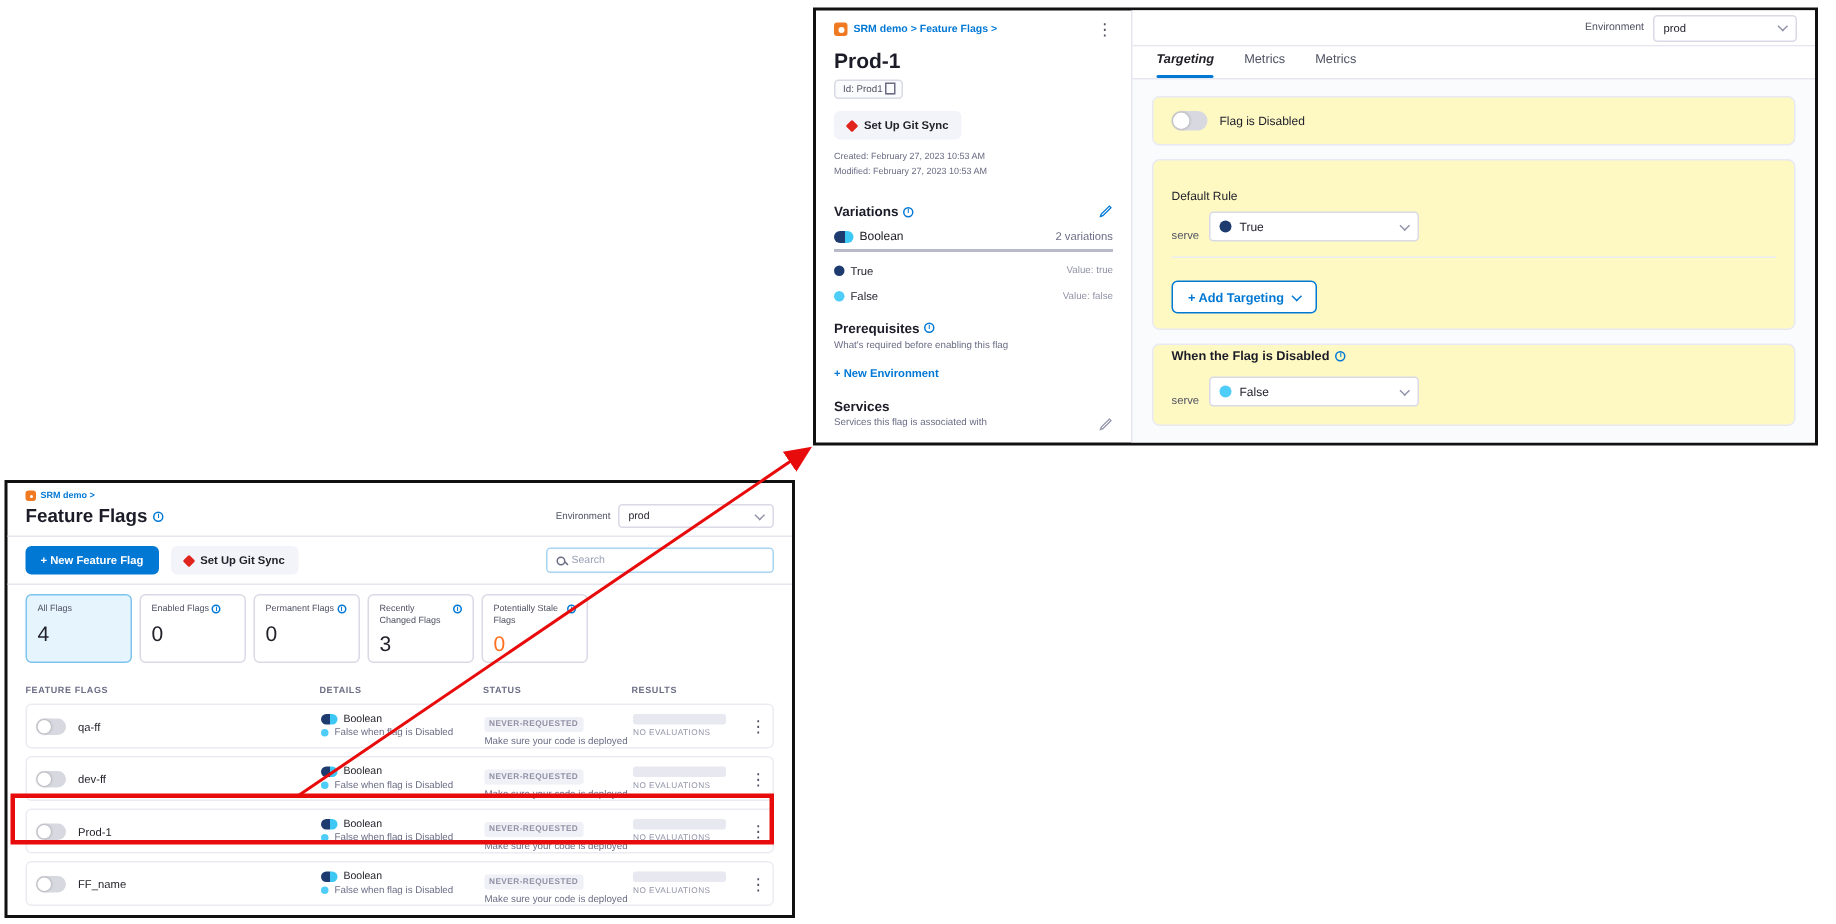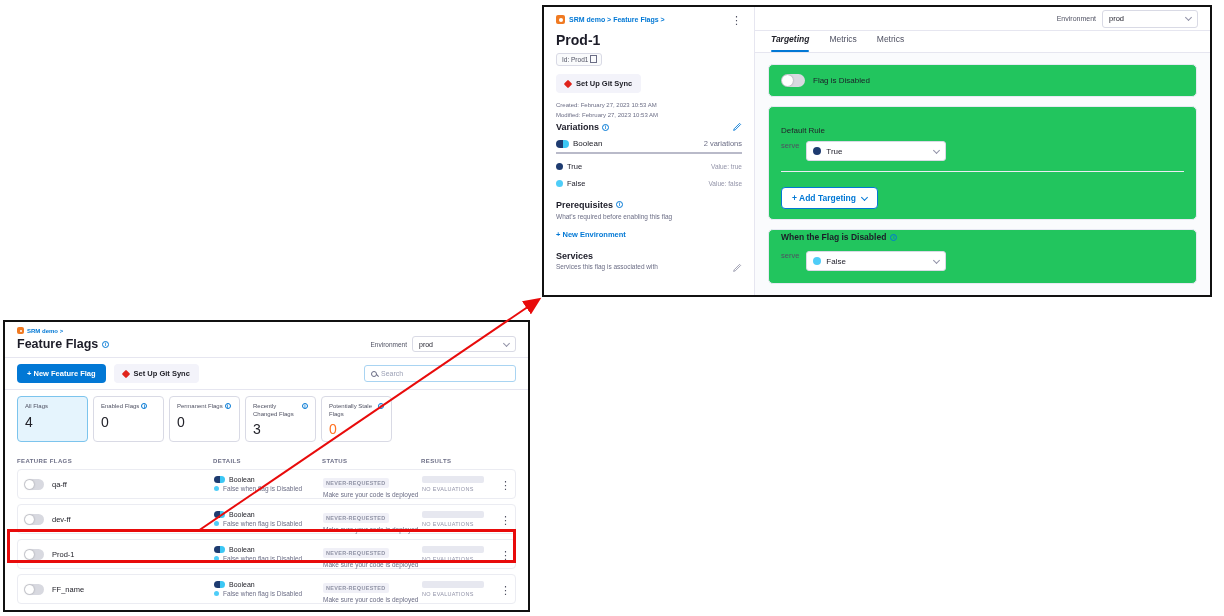--- a/index.html
+++ b/index.html
@@ -33,21 +33,21 @@
   #detail { left:542px; top:5px; width:670px; height:292px; display:flex; }
   #detail .side { width:211px; border-right:1px solid #e6e6f0; padding:8px 12px; position:relative; }
   .crumb-row { display:flex; align-items:flex-start; justify-content:space-between; }
   .crumb { display:flex; align-items:center; gap:4px; font-size:7px; color:#0278d5; font-weight:600; cursor:pointer; }
   .mod-ic { width:9px; height:9px; border-radius:2px; background:#f07a22; position:relative; flex:none; }
   .mod-ic::after { content:""; position:absolute; inset:2.5px; border-radius:50%; background:#fff; }
   .flag-title { font-size:14px; font-weight:700; margin-top:7px; }
   .id-pill { display:inline-flex; align-items:center; margin-top:4px; padding:2px 5px; background:#fafbfc; border:1px solid #d9dae5; border-radius:3px; font-size:6.5px; color:#4f5162; }
   .git-btn { display:inline-flex; align-items:center; gap:5px; margin-top:8px; padding:5px 9px; background:#f3f3fa; border-radius:4px; font-size:7.5px; font-weight:700; color:#22222a; cursor:pointer; }
   .dates { margin-top:8px; font-size:6px; color:#6b6d85; line-height:1.6; }
-  .sec-head { display:flex; align-items:center; justify-content:space-between; margin-top:2px; }
+  .sec-head { display:flex; align-items:center; justify-content:space-between; margin-top:16px; }
   .sec-title { display:flex; align-items:center; gap:3px; font-size:9px; font-weight:700; }
   .var-row { display:flex; align-items:center; justify-content:space-between; margin-top:7px; }
   .var-left { display:flex; align-items:center; gap:4px; font-size:8px; color:#22222a; }
   .var-count { font-size:7.5px; color:#6b6d85; }
   .var-bar { height:1.5px; background:#b9bac9; margin-top:4px; }
   .vitem { display:flex; align-items:center; justify-content:space-between; margin-top:8px; }
   .vitem .nm { display:flex; align-items:center; gap:4px; font-size:7.5px; }
   .vitem .vv { font-size:6.5px; color:#9293a8; }
   .desc { font-size:6.5px; color:#6b6d85; margin-top:3px; }
   .blue-link { font-size:7.5px; color:#0278d5; font-weight:700; margin-top:10px; display:inline-block; cursor:pointer; }
@@ -55,28 +55,28 @@
   #detail .main { flex:1; background:#fafbfd; display:flex; flex-direction:column; }
   .env-bar { height:30px; background:#fff; border-bottom:1px solid #e6e6f0; display:flex; align-items:center; justify-content:flex-end; gap:6px; padding:0 12px; }
   .env-label { font-size:7px; color:#4f5162; }
   .select { display:flex; align-items:center; justify-content:space-between; border:1px solid #d9dae5; border-radius:3px; background:#fff; padding:0 6px; cursor:pointer; }
   .env-select { width:96px; height:18px; font-size:7.5px; }
   .tabs-bar { background:#fff; border-bottom:1px solid #e6e6f0; display:flex; gap:20px; padding:0 16px; height:27px; align-items:flex-end; }
   .tab { font-size:8.5px; color:#4f5162; padding-bottom:8px; cursor:pointer; position:relative; }
   .tab.active { color:#22222a; font-weight:700;font-style:italic; }
   .tab.active::after { content:""; position:absolute; left:0; right:0; bottom:0; height:2px; background:#0278d5; border-radius:1px; }
   .t-content { flex:1; padding:11px 13px; }
-  .card { background:#22c55e; border:1px solid #e8e9f3; border-radius:5px; padding:9px 12px; }
+  .card { background:#fef9c3; border:1px solid #e8e9f3; border-radius:5px; padding:9px 12px; }
   .flag-state { display:flex; align-items:center; gap:8px; }
   .flag-state .toggle { width:24px; height:13px; }
   .flag-state-label { font-size:8px; }
   .card2 { margin-top:9px; padding:10px 12px; }
   .card-h { display:flex; align-items:center; gap:4px; font-size:8.5px; font-weight:700; }
   .sub-label { font-size:8px; color:#22222a; margin-top:9px; }
-  .serve-row { display:flex; align-items:flex-start; gap:7px; margin-top:6px; }
+  .serve-row { display:flex; align-items:flex-end; gap:7px; margin-top:6px; }
   .serve-word { font-size:7.5px; color:#4f5162; }
   .serve-select { width:140px; height:20px; font-size:8px; }
   .serve-select .sv { display:flex; align-items:center; gap:5px; }
   .card-div { height:1px; background:#ececf4; margin:10px 0 8px; }
   .add-targeting { display:inline-flex; align-items:center; gap:6px; margin-top:7px; padding:5px 10px; border:1px solid #0278d5; border-radius:4px; color:#0278d5; font-size:8.5px; font-weight:700; background:#fff; cursor:pointer; }
   .add-targeting .chev { border-color:#0278d5; }
   .card3 { margin-top:9px; padding:2px 12px 12px; }
 
   
   #list { left:3px; top:320px; width:527px; height:292px; }

